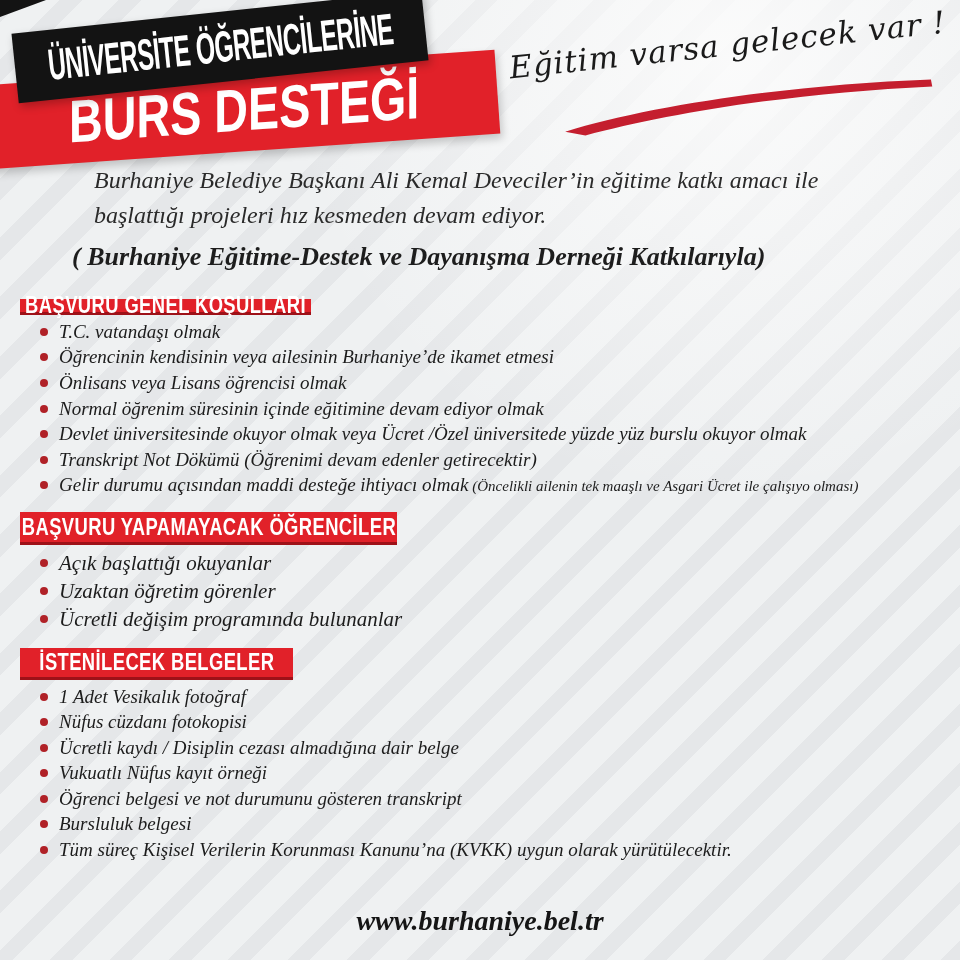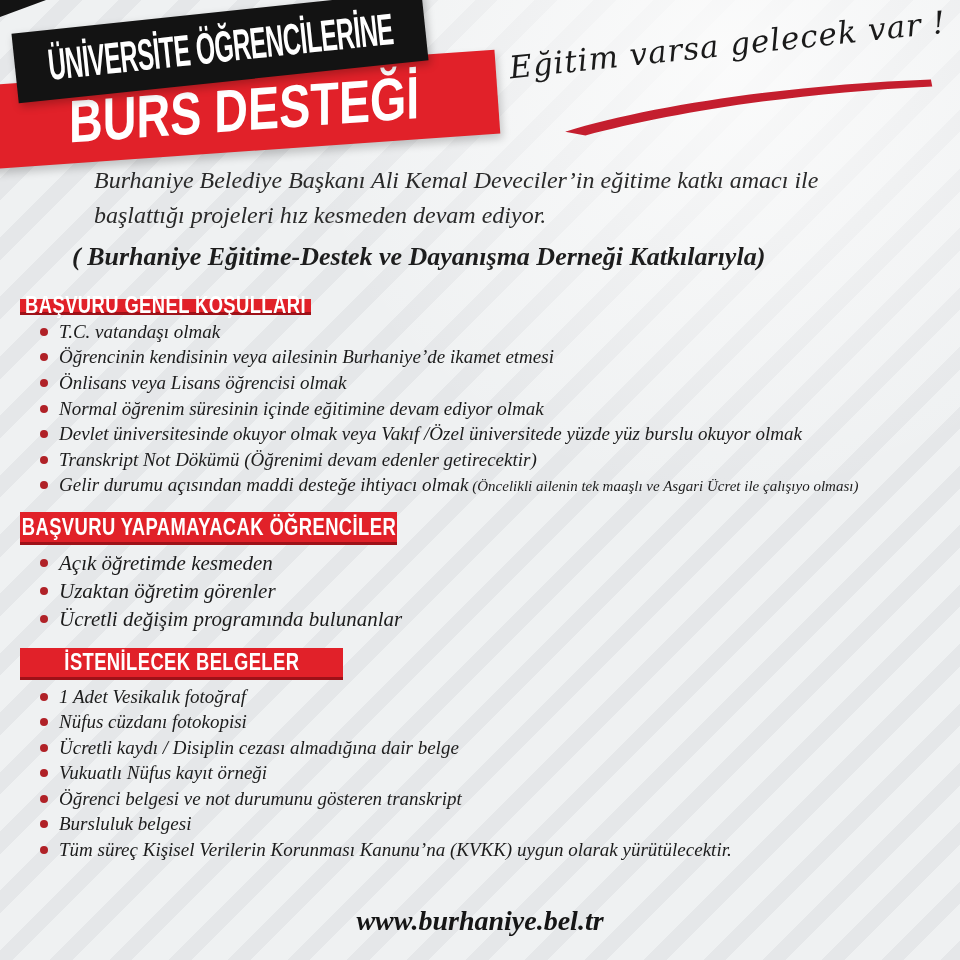--- a/index.html
+++ b/index.html
@@ -67,21 +67,21 @@
   .section ul{list-style:none;margin:4px 0 0 0;padding:0 0 0 20px;}
   .section li{
     display:flex;align-items:center;white-space:nowrap;
     font-style:italic;color:#1c1c1c;
   }
   .dot{width:8px;height:8px;border-radius:50%;background:var(--bullet-red);margin-right:11px;flex:0 0 auto;}
   #section-1{top:299px;} #section-1 .section-bar{width:291px;height:16px;}
   #section-1 li{height:25.6px;font-size:19px;}
   #section-2{top:512px;} #section-2 .section-bar{width:377px;height:33px;}
   #section-2 li{height:28px;font-size:21px;}
-  #section-3{top:648px;} #section-3 .section-bar{width:323px;height:32px;}
+  #section-3{top:648px;} #section-3 .section-bar{width:273px;height:32px;}
   #section-3 li{height:25.5px;font-size:19px;}
   .bnote{font-size:15px;}
   
   .footer{
     position:absolute;left:0;top:905px;width:100%;text-align:center;
     font-style:italic;font-weight:bold;font-size:28px;color:#151515;z-index:3;
   }
 </style>
 </head>
 <body>
@@ -126,41 +126,41 @@
         <li>
           <span class="dot"></span>
           <span class="btext">Önlisans veya Lisans öğrencisi olmak</span>
         </li>
         <li>
           <span class="dot"></span>
           <span class="btext">Normal öğrenim süresinin içinde eğitimine devam ediyor olmak</span>
         </li>
         <li>
           <span class="dot"></span>
-          <span class="btext">Devlet üniversitesinde okuyor olmak veya Vakıf /Özel üniversitede yüzde yüz burslu okuyor olmak</span>
+          <span class="btext">Devlet üniversitesinde okuyor olmak veya Ücret /Özel üniversitede yüzde yüz burslu okuyor olmak</span>
         </li>
         <li>
           <span class="dot"></span>
           <span class="btext">Transkript Not Dökümü (Öğrenimi devam edenler getirecektir)</span>
         </li>
         <li>
           <span class="dot"></span>
           <span class="btext">Gelir durumu açısından maddi desteğe ihtiyacı olmak<span class="bnote"> (Öncelikli ailenin tek maaşlı ve Asgari Ücret ile çalışıyo olması)</span></span>
         </li>
       </ul>
   </div>
 
   <div class="section" id="section-2">
     <div class="section-bar">
       <span class="section-bar-text">BAŞVURU YAPAMAYACAK ÖĞRENCİLER</span>
     </div>
     <ul>
         <li>
           <span class="dot"></span>
-          <span class="btext">Açık öğretimde kesmeden</span>
+          <span class="btext">Açık başlattığı okuyanlar</span>
         </li>
         <li>
           <span class="dot"></span>
           <span class="btext">Uzaktan öğretim görenler</span>
         </li>
         <li>
           <span class="dot"></span>
           <span class="btext">Ücretli değişim programında bulunanlar</span>
         </li>
       </ul>

